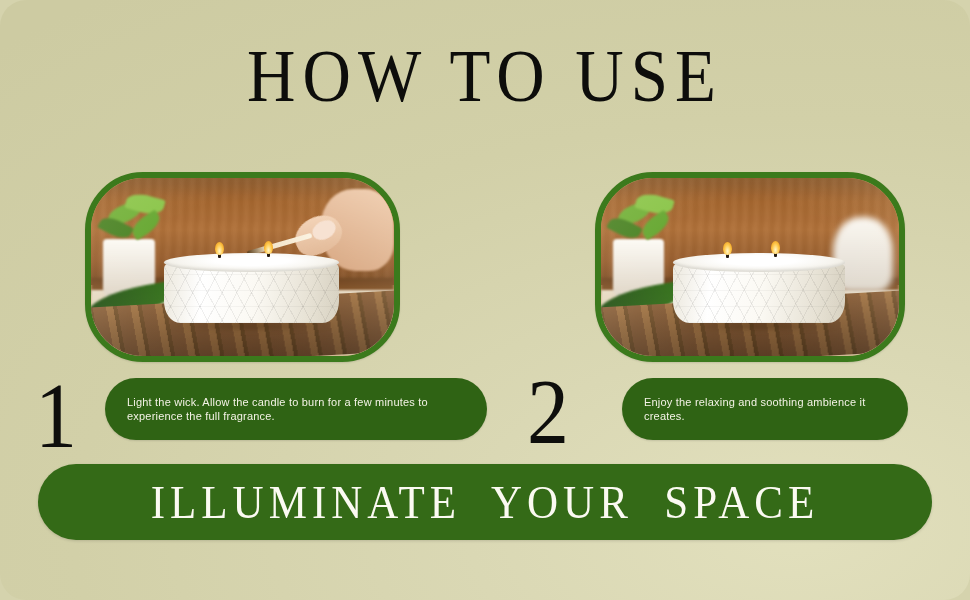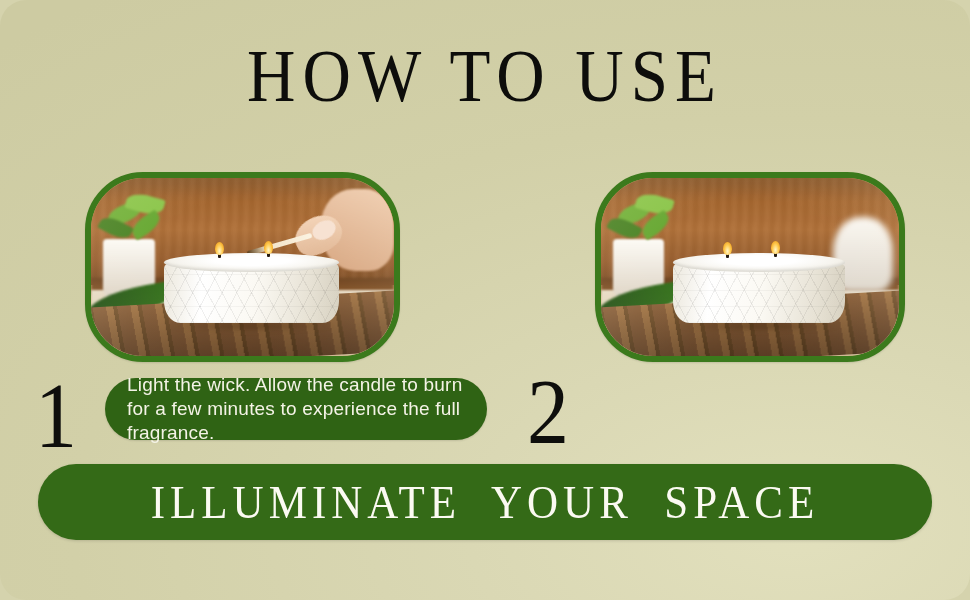--- a/index.html
+++ b/index.html
@@ -198,21 +198,21 @@
     transform-origin:top left;
   }
   #step-num-1 { left:35px;  top:370px; }
   #step-num-2 { left:527px; top:366px; }
 
   .step-pill {
     position:absolute;
     background:#2f6314;
     border-radius:40px;
     color:#f4f3e6;
-    font-size:19px;
+    font-size:11px;
     line-height:1.28;
     letter-spacing:.2px;
     padding:10px 20px 10px 22px;
     display:flex; align-items:center;
     box-shadow:0 1px 2px rgba(0,0,0,.12);
   }
   #step-pill-1 { left:105px; top:378px; width:382px; height:62px; }
   #step-pill-2 { left:622px; top:378px; width:286px; height:62px; }
 
   
@@ -299,18 +299,19 @@
         <div class="flame f2"></div>
       </div>
       <div class="photo-haze"></div>
     </div>
   </div>
 
   <div class="step-num" id="step-num-1">1</div>
   <div class="step-pill" id="step-pill-1">Light the wick. Allow the candle to burn for a few minutes to experience the full fragrance.</div>
 
   <div class="step-num" id="step-num-2">2</div>
+  <div class="step-pill" id="step-pill-2">Enjoy the relaxing and soothing ambience it creates.</div>
 
   <div id="cta-banner">
     <span id="cta-text">ILLUMINATE  YOUR  SPACE</span>
   </div>
 
 </div>
 
 </body></html>

